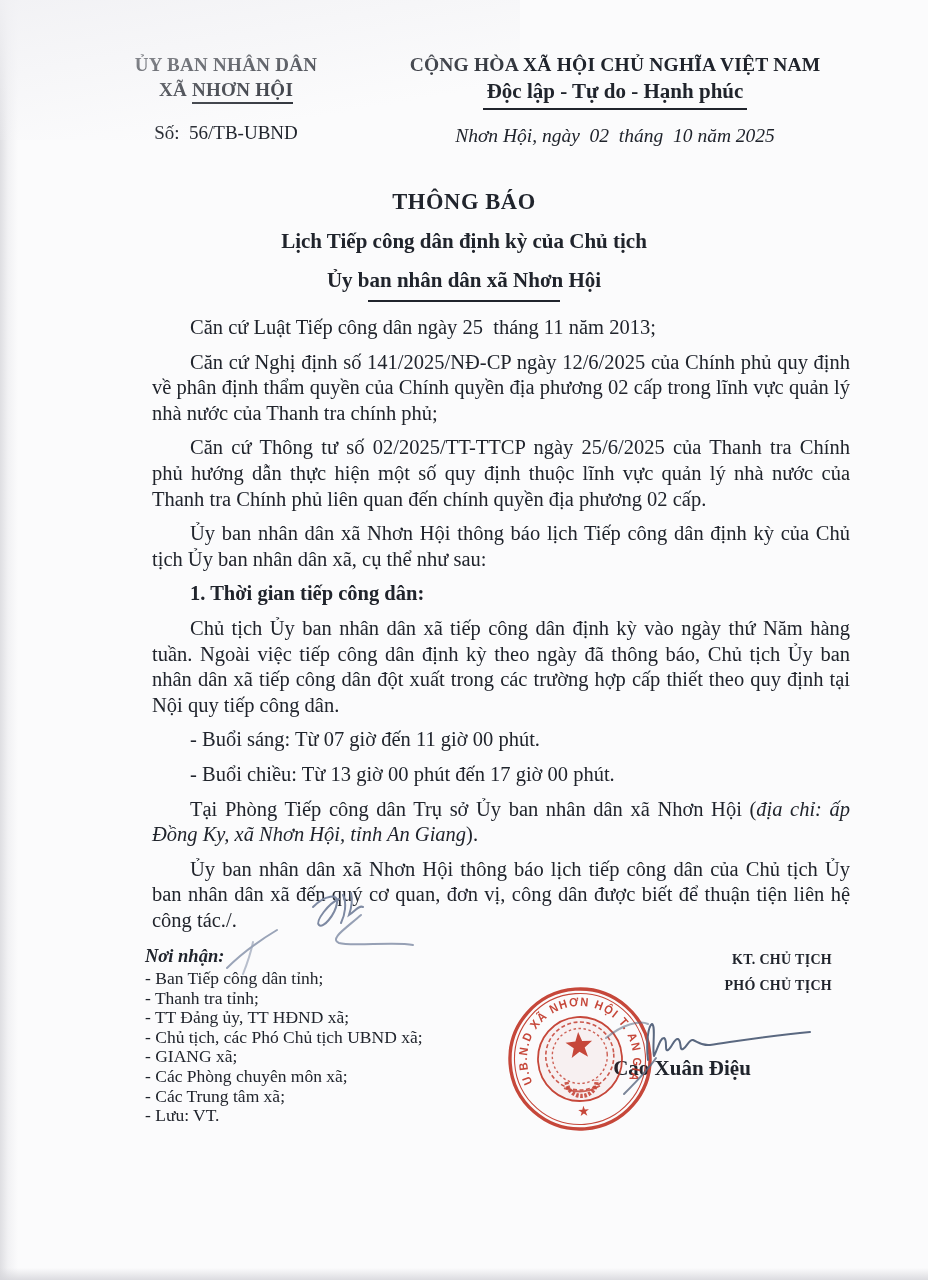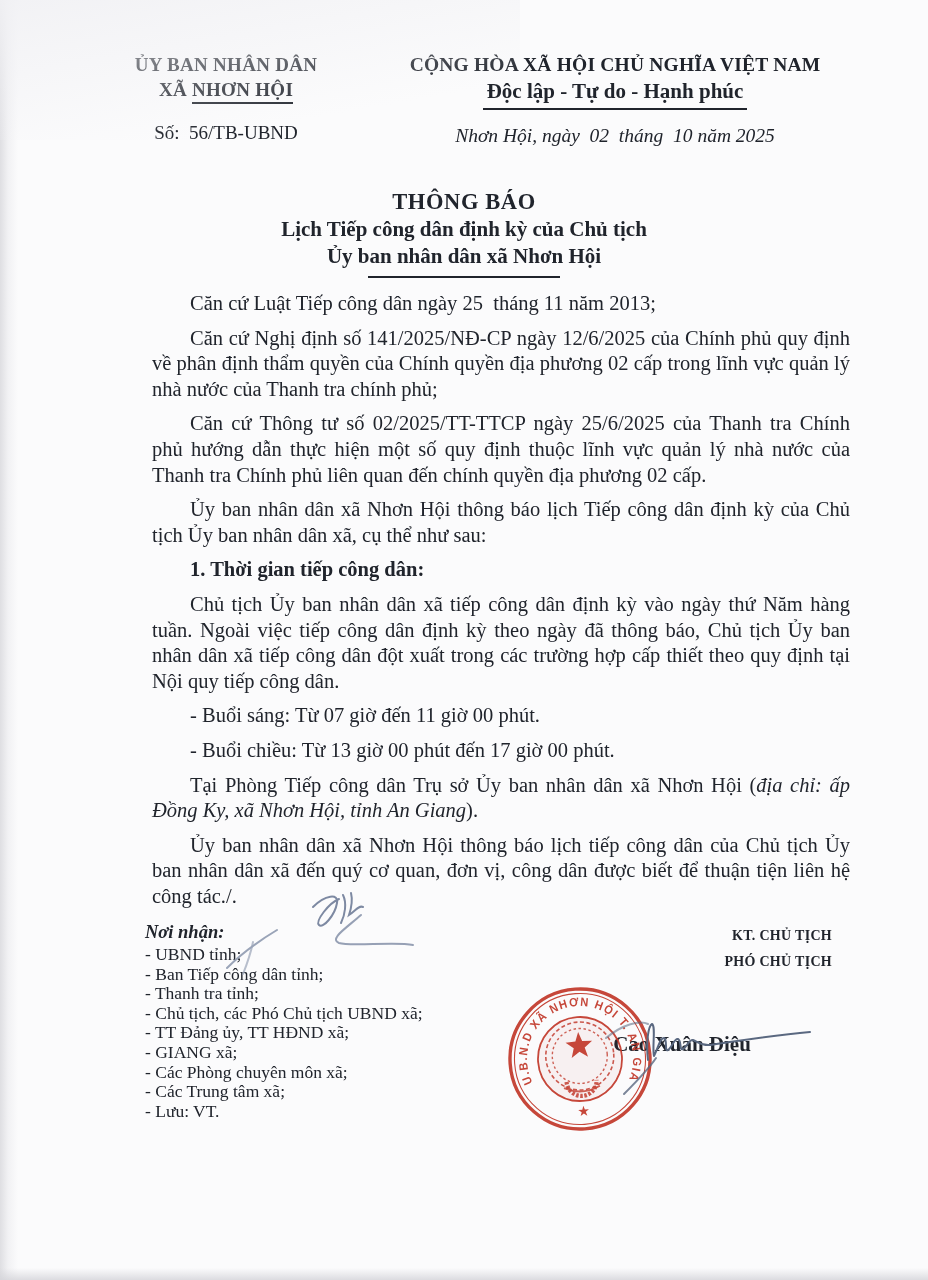--- a/index.html
+++ b/index.html
@@ -31,21 +31,21 @@
   .org-underlined{border-bottom:2px solid #20242c;padding-bottom:2px;}
   .doc-number{font-size:19px;margin-top:21px;}
   .nation-line{font-weight:bold;font-size:19.5px;letter-spacing:.2px;}
   .motto{display:inline-block;font-weight:bold;font-size:21px;margin-top:3px;
     border-bottom:2px solid #20242c;padding:0 4px 4px 4px;}
   .dateline{font-style:italic;font-size:19.5px;margin-top:15px;}
 
   
   .title-block{text-align:center;margin-top:42px;}
   .title-main{font-size:22.5px;font-weight:bold;letter-spacing:.6px;}
-  .title-sub{font-size:21px;font-weight:bold;margin-top:2px;}
+  .title-sub{font-size:21px;font-weight:bold;margin-top:14px;}
   .title-rule{width:192px;border-top:2px solid #20242c;margin:7px auto 0 auto;}
 
   
   .body-text{padding:13px 78px 0 124px;font-size:20.5px;line-height:25.6px;text-align:justify;margin-left:28px;}
   .body-text p{margin:0 0 9px 0;text-indent:38px;}
   .section-heading{font-weight:bold;}
   .bullet-line{text-align:left;}
   .italic-seg{font-style:italic;}
 
   
@@ -100,25 +100,24 @@
     <p>Chủ tịch Ủy ban nhân dân xã tiếp công dân định kỳ vào ngày thứ Năm hàng tuần. Ngoài việc tiếp công dân định kỳ theo ngày đã thông báo, Chủ tịch Ủy ban nhân dân xã tiếp công dân đột xuất trong các trường hợp cấp thiết theo quy định tại Nội quy tiếp công dân.</p>
     <p class="bullet-line">- Buổi sáng: Từ 07 giờ đến 11 giờ 00 phút.</p>
     <p class="bullet-line">- Buổi chiều: Từ 13 giờ 00 phút đến 17 giờ 00 phút.</p>
     <p><span>Tại Phòng Tiếp công dân Trụ sở Ủy ban nhân dân xã Nhơn Hội (</span><span class="italic-seg">địa chỉ: ấp Đồng Ky, xã Nhơn Hội, tỉnh An Giang</span><span>).</span></p>
     <p>Ủy ban nhân dân xã Nhơn Hội thông báo lịch tiếp công dân của Chủ tịch Ủy ban nhân dân xã đến quý cơ quan, đơn vị, công dân được biết để thuận tiện liên hệ công tác./.</p>
   </div>
 
   <div class="footer">
     <div class="recipients">
       <div class="recipients-label">Nơi nhận:</div>
-      <div>- UBND tỉnh;</div>
       <div>- Ban Tiếp công dân tỉnh;</div>
       <div>- Thanh tra tỉnh;</div>
+      <div>- TT Đảng ủy, TT HĐND xã;</div>
       <div>- Chủ tịch, các Phó Chủ tịch UBND xã;</div>
-      <div>- TT Đảng ủy, TT HĐND xã;</div>
       <div>- GIANG xã;</div>
       <div>- Các Phòng chuyên môn xã;</div>
       <div>- Các Trung tâm xã;</div>
       <div>- Lưu: VT.</div>
     </div>
     <div class="sign-block">
       <div class="sign-title">KT. CHỦ TỊCH</div>
       <div class="sign-title">PHÓ CHỦ TỊCH</div>
       <div class="sign-name">Cao Xuân Điệu</div>
     </div>

